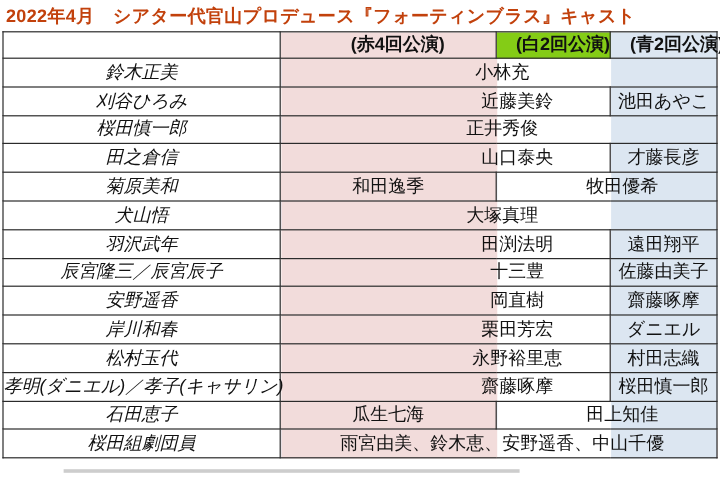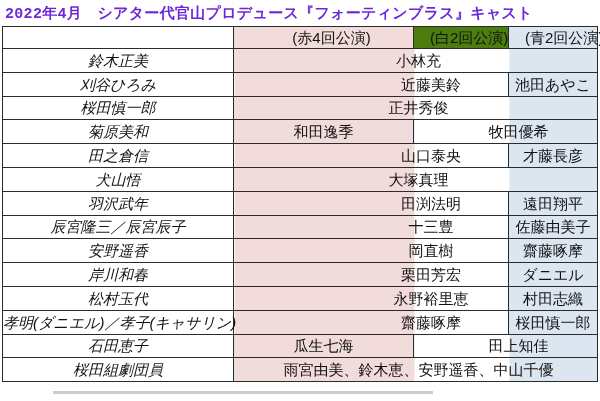--- a/index.html
+++ b/index.html
@@ -7,40 +7,40 @@
     width: 600px; height: 401px;
     background: #ffffff;
     font-family: "Liberation Sans", "DejaVu Sans", sans-serif;
     color: #111111;
   }
   .page { position: relative; width: 600px; height: 401px; overflow: hidden; background: #fff; }
 
   .title {
     position: absolute; left: 5px; top: 4px;
     font-size: 15px; font-weight: 700; letter-spacing: 0.3px;
-    white-space: nowrap; color: #6d28d9; font-family: Liberation Mono, monospace;
+    white-space: nowrap; color: #c2410c;
   }
 
   table.cast {
     position: absolute; left: 2px; top: 26px;
     width: 595px; table-layout: fixed; border-collapse: collapse;
   }
   table.cast td, table.cast th {
     border: 1.5px solid var(--border-col);
     padding: 0; margin: 0;
     font-size: 15px; font-weight: 400;
     height: 22.8px; line-height: 21px;
     white-space: nowrap; overflow: visible;
     vertical-align: middle;
   }
-  table.cast thead th { height: 20.5px; font-weight: 400; text-align: center; padding-left: 16px; }
+  table.cast thead th { height: 20.5px; font-weight: 700; text-align: center; padding-left: 16px; }
 
   th.h-label { background: #ffffff; }
   th.h-red   { background: var(--red-fill); }
-  th.h-white { background: #4d7c0f; }
+  th.h-white { background: #84cc16; }
   th.h-blue  { background: var(--blue-fill); }
 
   td.role { background: #ffffff; text-align: center; padding-left: 4px; font-style: italic; }
 
   td.cast-cell { text-align: center; }
   td.c-all { background: linear-gradient(to right,
               var(--red-fill) 0px, var(--red-fill) 180px,
               #ffffff 180px, #ffffff 275px,
               var(--blue-fill) 275px, var(--blue-fill) 100%); }
   td.c-rw  { background: linear-gradient(to right,
@@ -93,28 +93,28 @@
         <tr>
           <td class="role">刈谷ひろみ</td>
           <td colspan="2" class="cast-cell c-rw"><span class="t">近藤美鈴</span></td>
           <td class="cast-cell c-b"><span class="t">池田あやこ</span></td>
         </tr>
         <tr>
           <td class="role">桜田慎一郎</td>
           <td colspan="3" class="cast-cell c-all"><span class="t">正井秀俊</span></td>
         </tr>
         <tr>
+          <td class="role">田之倉信</td>
+          <td colspan="2" class="cast-cell c-rw"><span class="t">山口泰央</span></td>
+          <td class="cast-cell c-b"><span class="t">才藤長彦</span></td>
+        </tr>
+        <tr>
           <td class="role">菊原美和</td>
           <td class="cast-cell c-r"><span class="t">和田逸季</span></td>
           <td colspan="2" class="cast-cell c-wb"><span class="t">牧田優希</span></td>
-        </tr>
-        <tr>
-          <td class="role">田之倉信</td>
-          <td colspan="2" class="cast-cell c-rw"><span class="t">山口泰央</span></td>
-          <td class="cast-cell c-b"><span class="t">才藤長彦</span></td>
         </tr>
         <tr>
           <td class="role">犬山悟</td>
           <td colspan="3" class="cast-cell c-all"><span class="t">大塚真理</span></td>
         </tr>
         <tr>
           <td class="role">羽沢武年</td>
           <td colspan="2" class="cast-cell c-rw"><span class="t">田渕法明</span></td>
           <td class="cast-cell c-b"><span class="t">遠田翔平</span></td>
         </tr>

